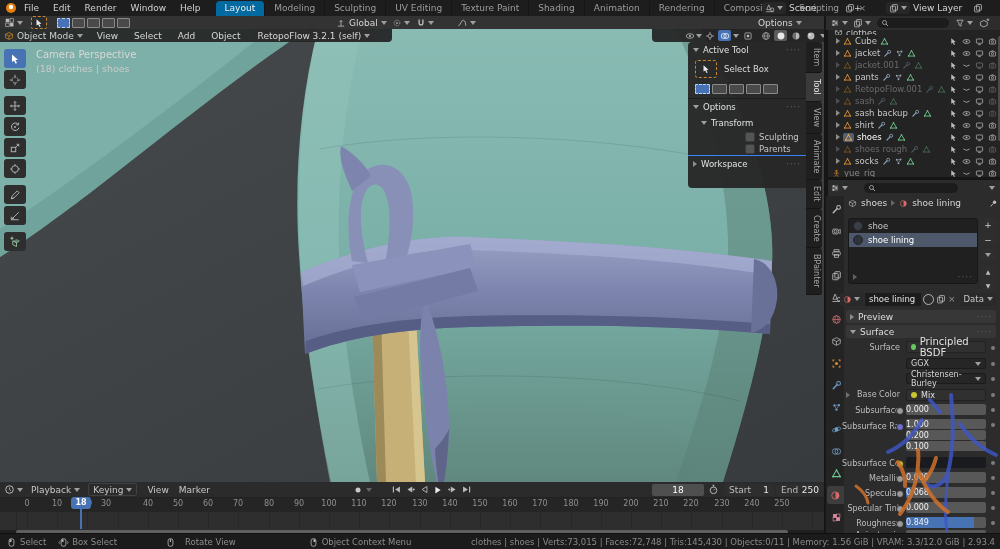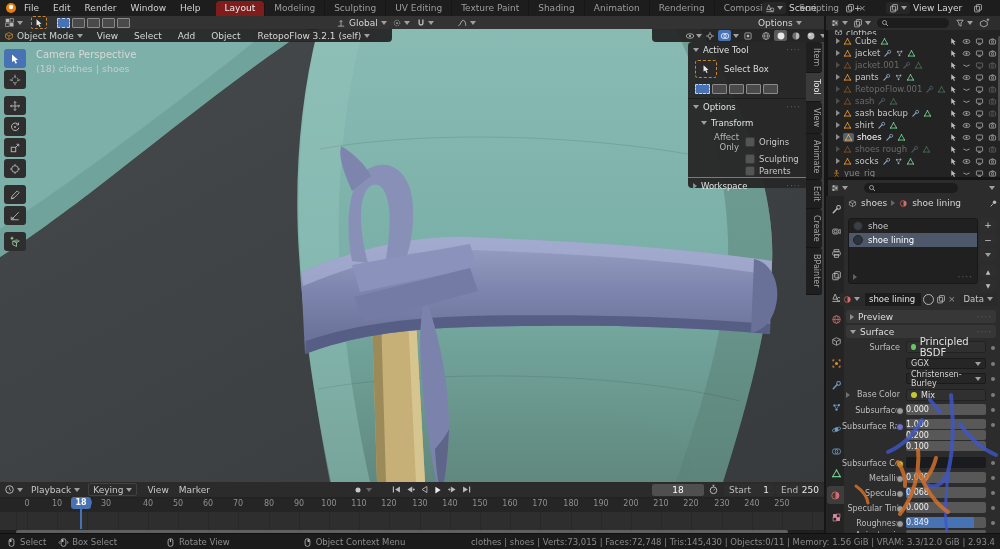--- a/index.html
+++ b/index.html
@@ -9,21 +9,21 @@
   .ic{display:inline-block;vertical-align:middle;color:#b9b9b9;}
   .cvd{width:0;height:0;border-left:3px solid transparent;border-right:3px solid transparent;border-top:4px solid #9f9f9f;display:inline-block;}
   .cvr{width:0;height:0;border-top:3px solid transparent;border-bottom:3px solid transparent;border-left:4px solid #8d8d8d;display:inline-block;}
   .g-x::before{content:"×";color:#8f8f8f;} .g-plus::before{content:"+";color:#cfcfcf;} .g-min::before{content:"−";color:#cfcfcf;}
   .g-up::before{content:"▲";font-size:6px;color:#bdbdbd;} .g-dn::before{content:"▼";font-size:6px;color:#bdbdbd;}
   .dots::before{content:"····";color:#5d5d5d;letter-spacing:1px;}
   
   #topbar{left:0;top:0;width:1000px;height:16px;background:#1d1d1d;}
   .menu{padding:0 7px;color:#d2d2d2;line-height:16px;font-size:9px;}
   .wstab{padding:0 9px;color:#9d9d9d;line-height:15px;font-size:9px;border-right:1px solid #161616;}
-  .wstab.act{background:#7f1d1d;color:#ececec;border-radius:4px 4px 0 0;}
+  .wstab.act{background:#0369a1;color:#ececec;border-radius:4px 4px 0 0;}
   .idsel{background:#272727;border-radius:3px;height:12px;display:flex;align-items:center;padding:0 3px;}
   
   #tset{left:0;top:16px;width:826px;height:13px;background:#333333;border-bottom:1px solid #242424;}
   .tbtn{height:11px;display:flex;align-items:center;padding:0 2px;border-radius:2px;}
   .selmode{width:11px;height:8px;border:1px solid #8a8a8a;border-radius:1px;display:inline-block;margin-right:2px;background:#4a4a4a;}
   .selmode.act{background:#4772b3;border-color:#bcd2f0;border-style:dashed;}
   
   .vpill{background:rgba(36,36,36,.93);height:13px;display:flex;align-items:center;color:#cfcfcf;}
   .vmenu{padding:0 8px;font-size:9px;color:#d6d6d6;}
   .shbtn{width:13px;height:11px;border-radius:2px;display:flex;align-items:center;justify-content:center;margin:0 1px;}
@@ -578,25 +578,20 @@
     </div>
     <div class="phead" style="border-top:1px solid #1d1d1d">
         <i class="cvd"></i>
         <span>Options</span>
         <span class="dots" style="margin-left:auto"></span>
       </div>
     <div class="phead" style="padding-left:13px">
         <i class="cvd"></i>
         <span>Transform</span>
       </div>
-    <div class="fx" style="padding:1px 7px">
-      <span style="width:44px;text-align:right;color:#b5b5b5;margin-right:6px">Affect Only</span>
-      <span class="chk"></span>
-        <span>Origins</span>
-    </div>
     <div class="fx" style="padding:1px 7px 1px 57px">
       <span class="chk"></span>
         <span>Sculpting</span>
     </div>
     <div class="fx" style="padding:1px 7px 1px 57px">
       <span class="chk"></span>
         <span>Parents</span>
     </div>
     <div class="phead" style="border-top:1px solid #3b82f6">
         <i class="cvr"></i>
@@ -1357,21 +1352,21 @@
         <use href="#s-mL"></use>
       </svg>
     <span style="margin-left:3px">Select</span>
     <svg class="ic" width="11" height="11" style="margin-left:12px">
         <use href="#s-mD"></use>
       </svg>
     <span style="margin-left:3px">Box Select</span>
     <svg class="ic" width="11" height="11" style="margin-left:48px">
         <use href="#s-mM"></use>
       </svg>
-    <span style="margin-left:3px">Rotate View</span>
+    <span style="margin-left:9px">Rotate View</span>
     <svg class="ic" width="11" height="11" style="margin-left:72px">
         <use href="#s-mR"></use>
       </svg>
     <span style="margin-left:3px">Object Context Menu</span>
     <span style="margin-left:auto;margin-right:5px;color:#8a8a8a">clothes | shoes | Verts:73,015 | Faces:72,748 | Tris:145,430 | Objects:0/11 | Memory: 1.56 GiB | VRAM: 3.3/12.0 GiB | 2.93.4</span>
   </div>
 
   <div class="ab" style="left:824px;top:16px;width:2px;height:517px;background:#161616"></div>
   <div class="ab" style="left:826px;top:177px;width:174px;height:2px;background:#161616"></div>
 </div>

